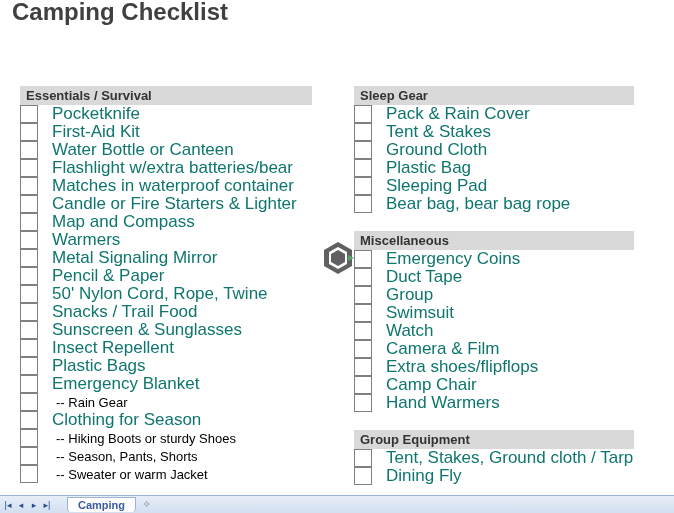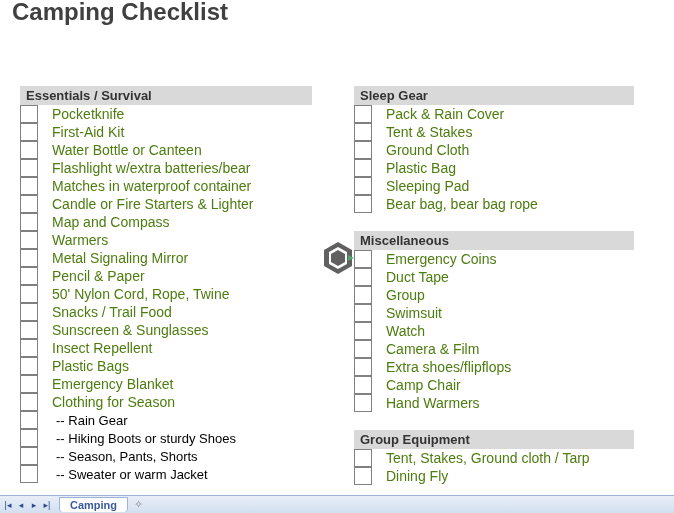--- a/index.html
+++ b/index.html
@@ -48,22 +48,22 @@
       border: 1px solid #808080;
       border-right: none;
       background: #fff;
       flex-shrink: 0;
     }
     .checkbox-border-right {
       border-right: 1px solid #808080;
     }
     .item-text {
       padding-left: 14px;
-      font-size: 14px;
-      color: #4d7c0f;
+      font-size: 17px;
+      color: #0f766e;
     }
     .item-text-indent {
       padding-left: 18px;
       font-size: 13px;
       color: #000;
     }
     .spacer { height: 18px; }
     .tab-bar {
       position: absolute;
       bottom: 0;
@@ -91,21 +91,21 @@
       color: #2a4b8d;
       font-size: 9px;
       cursor: pointer;
     }
     .tab {
       background: #fff;
       border: 1px solid #9db4d6;
       border-bottom: none;
       border-radius: 0 0 4px 4px;
       padding: 1px 10px;
-      margin-left: 4px;
+      margin-left: 12px;
       color: #3a5a9a;
       font-weight: bold;
       font-size: 11px;
       position: relative;
       top: 0px;
     }
     .tab-add {
       margin-left: 6px;
       color: #888;
       font-size: 11px;
@@ -188,25 +188,25 @@
         <div class="row">
           <div class="checkbox checkbox-border-right"></div>
           <div class="item-text">Plastic Bags</div>
         </div>
         <div class="row">
           <div class="checkbox checkbox-border-right"></div>
           <div class="item-text">Emergency Blanket</div>
         </div>
         <div class="row">
           <div class="checkbox checkbox-border-right"></div>
+          <div class="item-text-indent"> -- Rain Gear</div>
+        </div>
+        <div class="row">
+          <div class="checkbox checkbox-border-right"></div>
           <div class="item-text">Clothing for Season</div>
-        </div>
-        <div class="row">
-          <div class="checkbox checkbox-border-right"></div>
-          <div class="item-text-indent"> -- Rain Gear</div>
         </div>
         <div class="row">
           <div class="checkbox checkbox-border-right"></div>
           <div class="item-text-indent"> -- Hiking Boots or sturdy Shoes</div>
         </div>
         <div class="row">
           <div class="checkbox checkbox-border-right"></div>
           <div class="item-text-indent"> -- Season, Pants, Shorts</div>
         </div>
         <div class="row">

